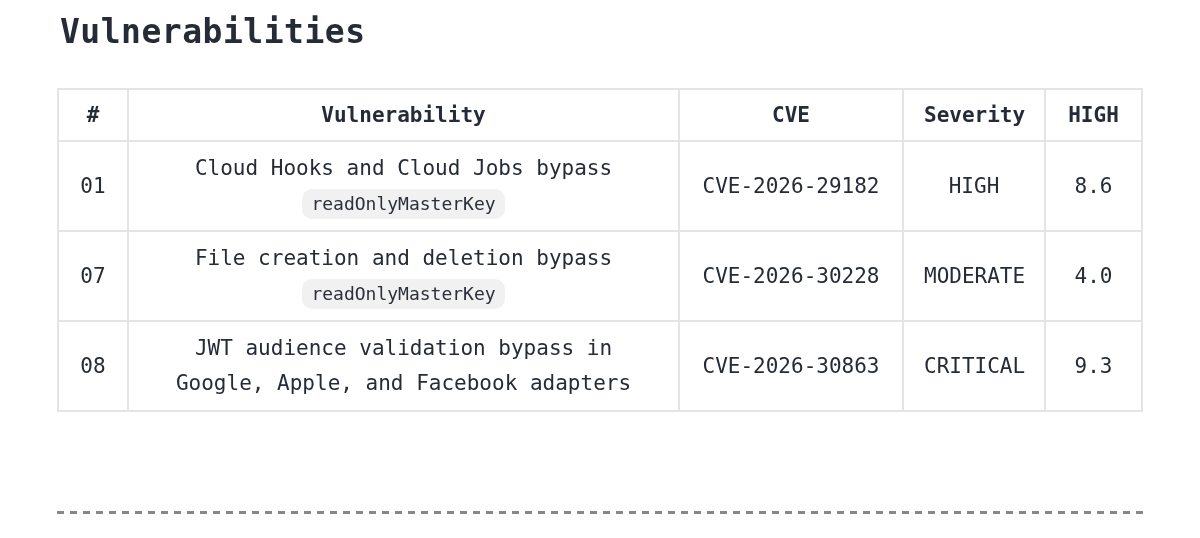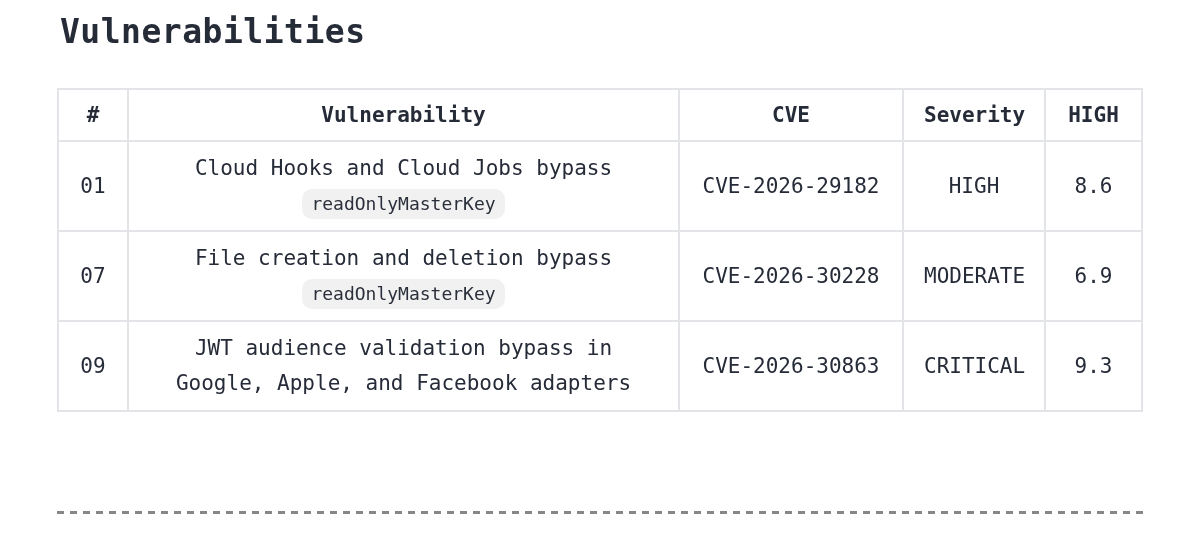--- a/index.html
+++ b/index.html
@@ -118,24 +118,24 @@
           <td class="cell-vulnerability">Cloud Hooks and Cloud Jobs bypass <span class="chip">readOnlyMasterKey</span></td>
           <td class="cell-cve">CVE-2026-29182</td>
           <td class="cell-severity">HIGH</td>
           <td class="cell-cvss">8.6</td>
         </tr>
         <tr>
           <td class="cell-num">07</td>
           <td class="cell-vulnerability">File creation and deletion bypass <span class="chip">readOnlyMasterKey</span></td>
           <td class="cell-cve">CVE-2026-30228</td>
           <td class="cell-severity">MODERATE</td>
-          <td class="cell-cvss">6.9</td>
+          <td class="cell-cvss">4.0</td>
         </tr>
         <tr>
-          <td class="cell-num">09</td>
+          <td class="cell-num">08</td>
           <td class="cell-vulnerability">JWT audience validation bypass in Google, Apple, and Facebook adapters</td>
           <td class="cell-cve">CVE-2026-30863</td>
           <td class="cell-severity">CRITICAL</td>
           <td class="cell-cvss">9.3</td>
         </tr>
       </tbody>
   </table>
 
   <div class="dashed-rule"></div>
 

